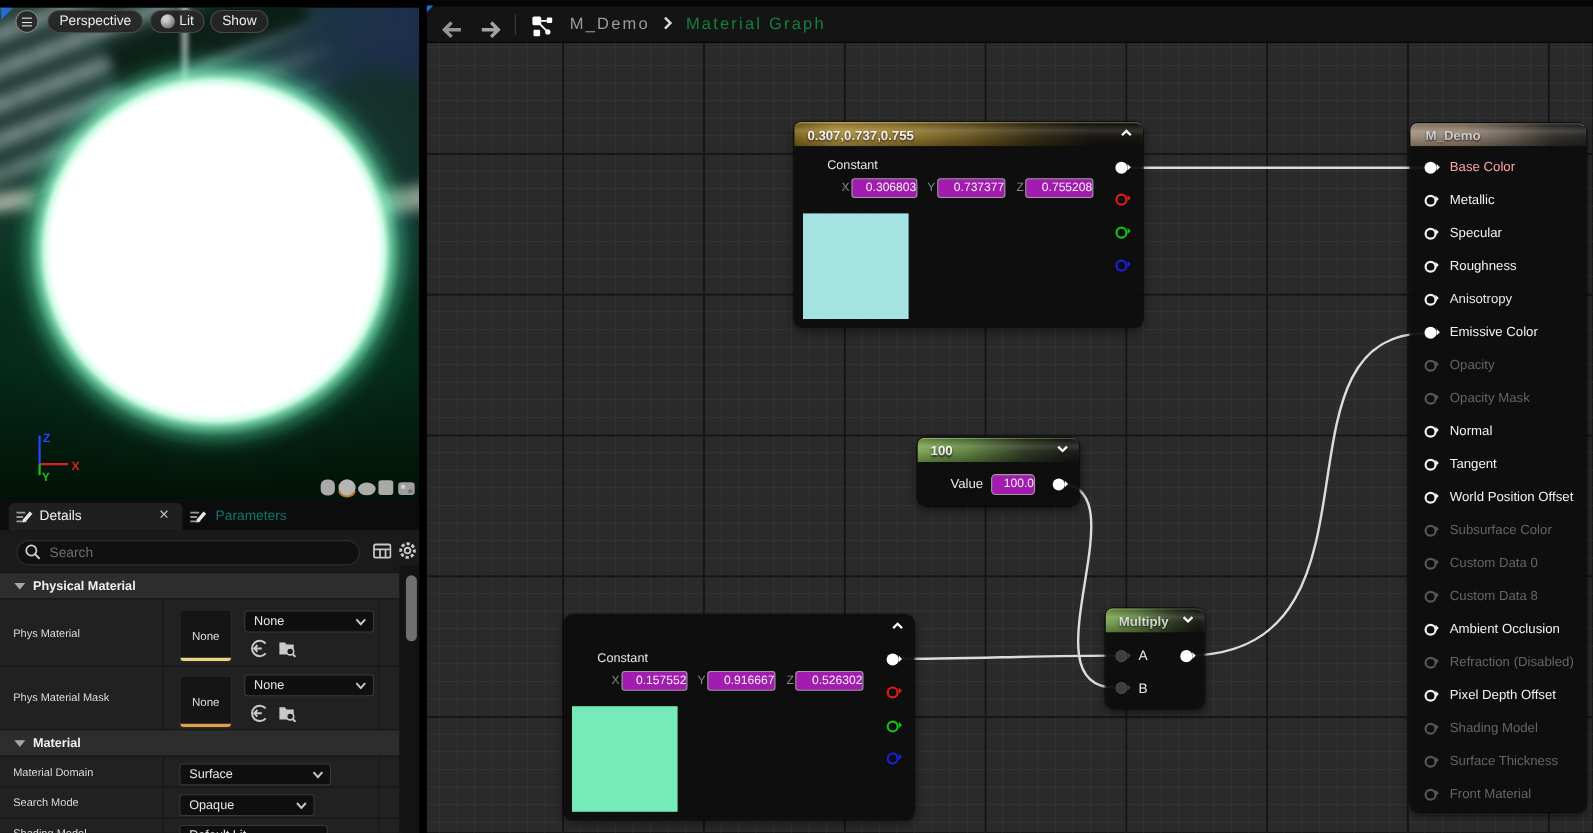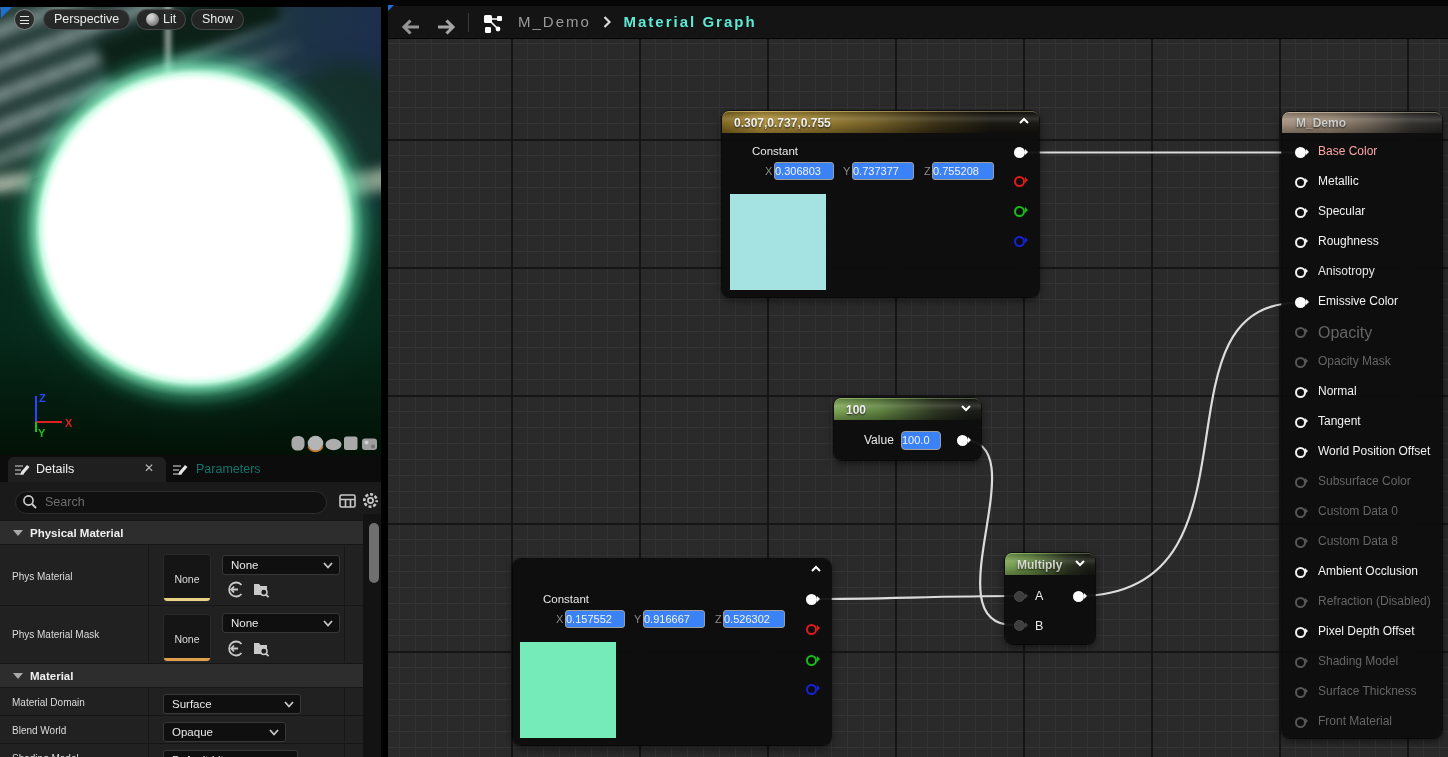--- a/index.html
+++ b/index.html
@@ -16,21 +16,21 @@
       linear-gradient(to right, #151517 2px, transparent 2px),
       linear-gradient(to bottom, #151517 2px, transparent 2px),
       linear-gradient(to right, #343436 1px, transparent 1px),
       linear-gradient(to bottom, #343436 1px, transparent 1px);
     background-size: 128px 128px, 128px 128px, 16px 16px, 16px 16px;
     background-position: 123px 0px, 0px 100px, 11px 0px, 0px 4px;
   }
   #gbar { left:0; top:6px; width:1060px; height:33px; background:#141414; border-bottom:1px solid #060606; }
   #gbar .sep { position:absolute; left:80px; top:7px; width:1px; height:19px; background:#3c3c3c; }
   #crumb { position:absolute; left:130px; top:7px; font-size:15px; color:#9b9b9b; letter-spacing:2px; }
-  #crumb b { color:#5eead4; font-weight:bold; }
+  #crumb b { color:#15803d; font-weight:normal; }
   .bluetri { width:0; height:0; border-top:11px solid #1f6fd0; border-right:11px solid transparent; }
 
   
   .node { position:absolute; background:rgba(13,13,13,0.94); border-radius:8px;
     box-shadow:0 3px 9px rgba(0,0,0,0.55), 0 0 0 1px rgba(0,0,0,0.6); }
   .ntitle { position:absolute; left:0; top:0; right:0; height:22px; border-radius:7px 7px 0 0;
     font-size:12px; font-weight:bold; color:#f2f2f2; line-height:22px;
     text-shadow:0 1px 2px rgba(0,0,0,0.8); padding-left:12px; }
   .ntitle:after { content:''; position:absolute; left:0; right:0; top:0; bottom:0;
     border-radius:7px 7px 0 0; pointer-events:none;
@@ -52,22 +52,22 @@
   .pring { border:2.8px solid #f0f0f0; background:rgba(10,10,10,0.2); }
   .pring:after { left:8.6px; top:-0.5px; border-left-color:#f0f0f0; }
   .pred { border:2.8px solid #df1b1b; } .pred:after { border-left-color:#df1b1b; left:8.6px; top:-0.5px; }
   .pgrn { border:2.8px solid #17bc17; } .pgrn:after { border-left-color:#17bc17; left:8.6px; top:-0.5px; }
   .pblu { border:2.8px solid #1721dc; } .pblu:after { border-left-color:#1721dc; left:8.6px; top:-0.5px; }
   .pdim { border:2.6px solid #565656; background:rgba(10,10,10,0.2); }
   .pdim:after { border-left-color:#565656; left:8.8px; top:-0.3px; }
   .pgray { background:#3e3e3e; border:1px solid #4a4a4a; }
   .pgray:after { border-left-color:#404040; left:10.4px; top:1.3px; }
 
-  .nfield { position:absolute; height:18px; background:#3b82f6; border:1px solid #9d9d9d;
-    border-radius:3px; color:#f4f4f4; font-size:11px; text-align:left; line-height:16px; }
+  .nfield { position:absolute; height:18px; background:#a21caf; border:1px solid #9d9d9d;
+    border-radius:3px; color:#f4f4f4; font-size:11px; text-align:right; line-height:16px; }
   .xyz { position:absolute; color:#8b8b8b; font-size:11px; }
   .nlabel { position:absolute; color:#e8e8e8; font-size:11.5px; }
 
   
   #vp { left:0; top:0; width:381px; height:455px; background:#000; overflow:hidden; }
   #scene { position:absolute; left:0; top:7px; width:381px; height:448px; overflow:hidden;
     background:linear-gradient(105deg,#1e362e 0%,#1b3a3a 40%,#1d2f4c 75%,#15223c 100%); }
   .blur { position:absolute; }
   #ground { left:0; top:125px; width:381px; height:323px;
     background:linear-gradient(to bottom, rgba(9,48,32,0) 0%, rgba(9,50,33,0.88) 30%, rgba(6,42,27,0.97) 45%, #05291a 62%, #031a0d 86%, #021106 100%); }
@@ -237,21 +237,21 @@
         <div style="position:absolute;left:36px;top:62px;color:#f2f2f2;font-size:12px;white-space:nowrap">Metallic</div>
         <span class="pin pring" style="left:12.5px;top:94.5px"></span>
         <div style="position:absolute;left:36px;top:92px;color:#f2f2f2;font-size:12px;white-space:nowrap">Specular</div>
         <span class="pin pring" style="left:12.5px;top:124.5px"></span>
         <div style="position:absolute;left:36px;top:122px;color:#f2f2f2;font-size:12px;white-space:nowrap">Roughness</div>
         <span class="pin pring" style="left:12.5px;top:154.5px"></span>
         <div style="position:absolute;left:36px;top:152px;color:#e5e5e5;font-size:12px;white-space:nowrap">Anisotropy</div>
         <span class="pin pfill" style="left:12.5px;top:184.5px"></span>
         <div style="position:absolute;left:36px;top:182px;color:#f2f2f2;font-size:12px;white-space:nowrap">Emissive Color</div>
         <span class="pin pdim" style="left:12.5px;top:214.5px"></span>
-        <div style="position:absolute;left:36px;top:212px;color:#656565;font-size:16px;white-space:nowrap">Opacity</div>
+        <div style="position:absolute;left:36px;top:212px;color:#656565;font-size:12px;white-space:nowrap">Opacity</div>
         <span class="pin pdim" style="left:12.5px;top:244.5px"></span>
         <div style="position:absolute;left:36px;top:242px;color:#656565;font-size:12px;white-space:nowrap">Opacity Mask</div>
         <span class="pin pring" style="left:12.5px;top:274.5px"></span>
         <div style="position:absolute;left:36px;top:272px;color:#f2f2f2;font-size:12px;white-space:nowrap">Normal</div>
         <span class="pin pring" style="left:12.5px;top:304.5px"></span>
         <div style="position:absolute;left:36px;top:302px;color:#f2f2f2;font-size:12px;white-space:nowrap">Tangent</div>
         <span class="pin pring" style="left:12.5px;top:334.5px"></span>
         <div style="position:absolute;left:36px;top:332px;color:#f2f2f2;font-size:12px;white-space:nowrap">World Position Offset</div>
         <span class="pin pdim" style="left:12.5px;top:364.5px"></span>
         <div style="position:absolute;left:36px;top:362px;color:#656565;font-size:12px;white-space:nowrap">Subsurface Color</div>
@@ -387,21 +387,21 @@
     <div class="hdr" style="top:208px">Material</div>
     <div class="row" style="top:232px;height:28px">
       <span class="rlabel" style="top:9px">Material Domain</span>
       <span class="vline" style="left:148px"></span>
       <span class="vline" style="left:344px"></span>
       <div class="dd" style="left:163px;top:6px;width:138px">Surface<svg width="10" height="7" viewBox="0 0 10 7">
             <path d="M1 1 L5 5.5 L9 1" stroke="#c8c8c8" stroke-width="1.8" fill="none"></path>
           </svg></div>
     </div>
     <div class="row" style="top:260px;height:28px">
-      <span class="rlabel" style="top:9px">Blend World</span>
+      <span class="rlabel" style="top:9px">Search Mode</span>
       <span class="vline" style="left:148px"></span>
       <span class="vline" style="left:344px"></span>
       <div class="dd" style="left:163px;top:6px;width:123px">Opaque<svg width="10" height="7" viewBox="0 0 10 7">
             <path d="M1 1 L5 5.5 L9 1" stroke="#c8c8c8" stroke-width="1.8" fill="none"></path>
           </svg></div>
     </div>
     <div class="row" style="top:288px;height:14px">
       <span class="rlabel" style="top:9px">Shading Model</span>
       <span class="vline" style="left:148px"></span>
       <span class="vline" style="left:344px"></span>

